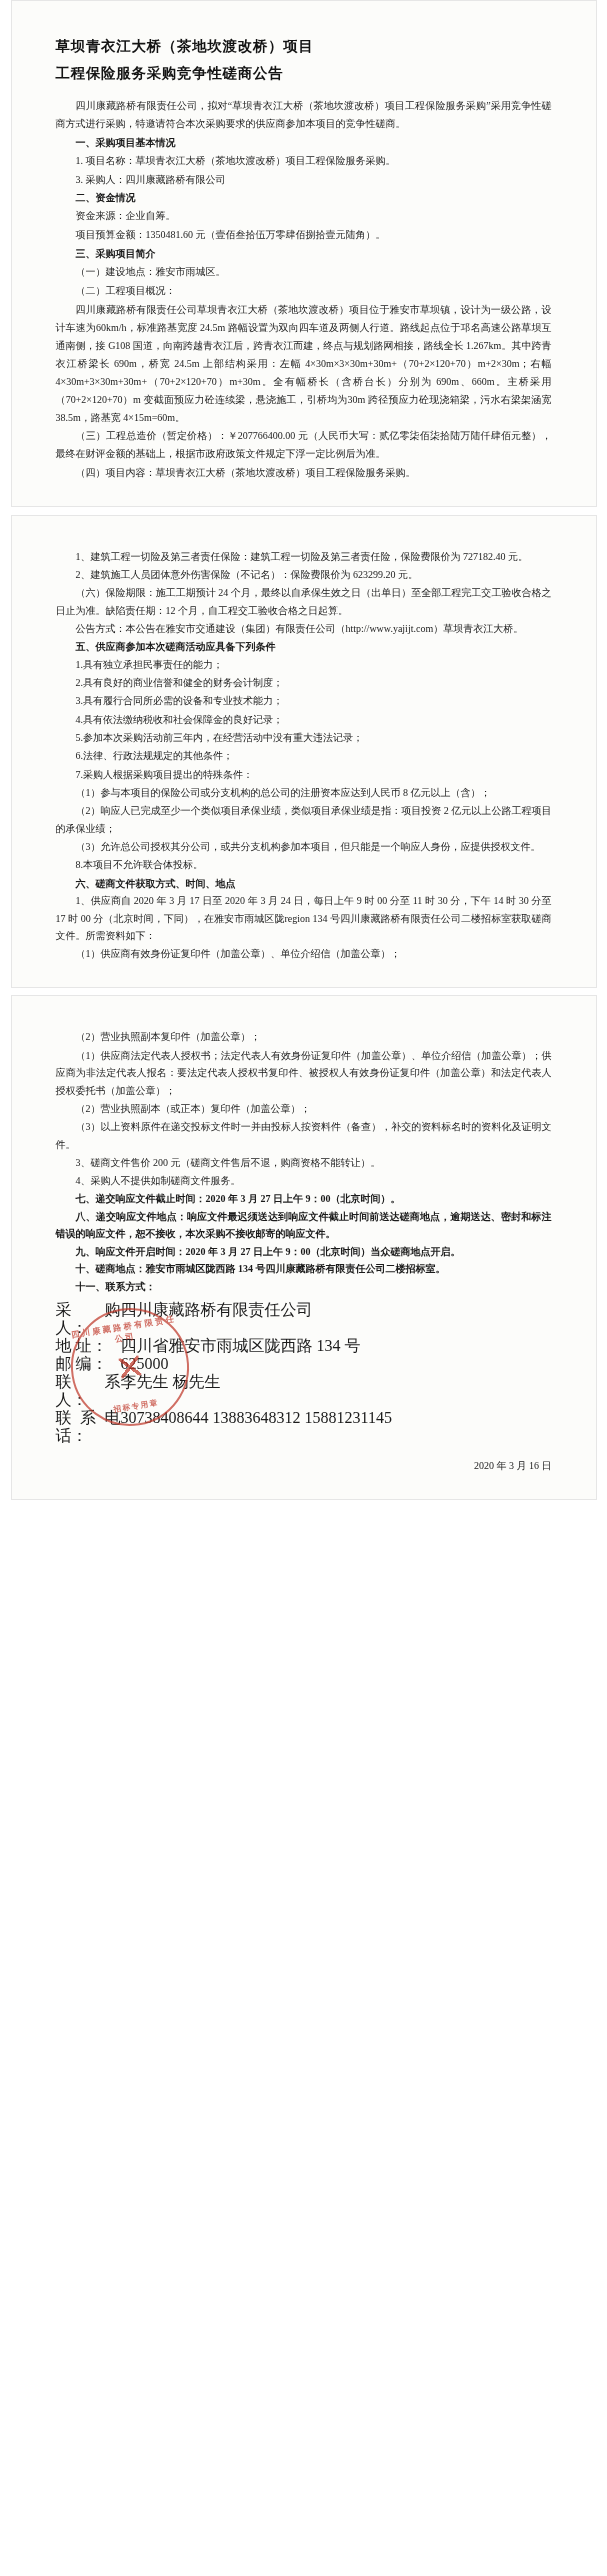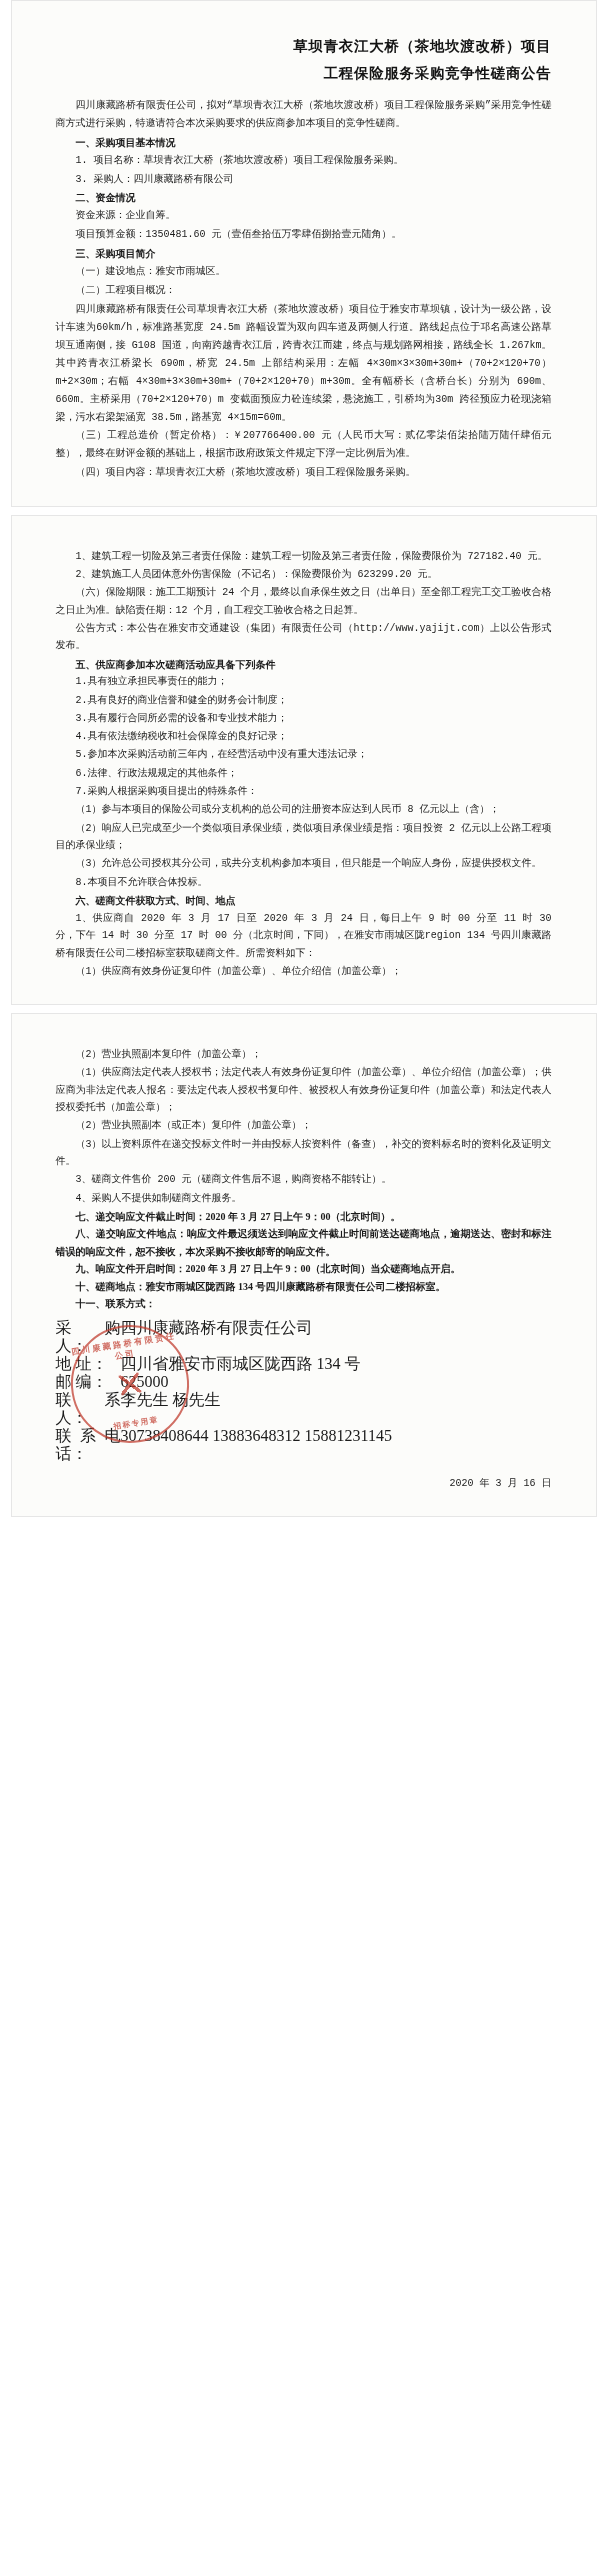--- a/index.html
+++ b/index.html
@@ -16,36 +16,36 @@
     position:relative;
     background:#fcfcfa;
     border:0.8px solid #e6e6e6;
     margin:0 auto 7.6px auto;
     width:586px;
     box-sizing:border-box;
     padding:20px 44px 23px 44px;
   }
   .sheet.first{padding-top:33px;}
   .title{
-    text-align:right;
+    text-align:left;
     font-weight:bold;
     font-size:14.4px;
     letter-spacing:0.8px;
     line-height:24px;
     color:#141414;
   }
   .title .l2{display:block;margin-top:3px;}
   .body{
     margin-top:12px;
     font-size:10px;
     line-height:18px;
     color:#1b1b1b;
     text-align:justify;
   }
-  .p{margin:0 0 0.8px 0;text-indent:2em;font-family:Liberation Mono, monospace;}
+  .p{margin:0 0 0.8px 0;text-indent:2em;}
   .h{margin:0;text-indent:2em;font-weight:bold;}
   .tight{line-height:17.5px;}
   .right{text-align:right;text-indent:0;margin-top:12px;}
   .contact-table{
     margin-top:6px;
     font-size:16px;
     line-height:18px;
     color:#1b1b1b;
   }
   .ct-row{display:flex;}
@@ -122,21 +122,21 @@
       <p class="p">（四）项目内容：草坝青衣江大桥（茶地坎渡改桥）项目工程保险服务采购。</p>
     </div>
   </div>
 
   <div class="sheet">
     <div class="body tight">
       <p class="p">1、建筑工程一切险及第三者责任保险：建筑工程一切险及第三者责任险，保险费限价为 727182.40 元。</p>
       <p class="p">2、建筑施工人员团体意外伤害保险（不记名）：保险费限价为 623299.20 元。</p>
       <p class="p">（六）保险期限：施工工期预计 24 个月，最终以自承保生效之日（出单日）至全部工程完工交工验收合格之日止为准。缺陷责任期：12 个月，自工程交工验收合格之日起算。</p>
       <p class="p">
-        <span>公告方式：本公告在雅安市交通建设（集团）有限责任公司（http://www.yajijt.com）上以公告形式发布。</span>
+        <span>公告方式：本公告在雅安市交通建设（集团）有限责任公司（http://www.yajijt.com）草坝青衣江大桥。</span>
       </p>
       <p class="h">五、供应商参加本次磋商活动应具备下列条件</p>
       <p class="p">1.具有独立承担民事责任的能力；</p>
       <p class="p">2.具有良好的商业信誉和健全的财务会计制度；</p>
       <p class="p">3.具有履行合同所必需的设备和专业技术能力；</p>
       <p class="p">4.具有依法缴纳税收和社会保障金的良好记录；</p>
       <p class="p">5.参加本次采购活动前三年内，在经营活动中没有重大违法记录；</p>
       <p class="p">6.法律、行政法规规定的其他条件；</p>
       <p class="p">7.采购人根据采购项目提出的特殊条件：</p>
       <p class="p">（1）参与本项目的保险公司或分支机构的总公司的注册资本应达到人民币 8 亿元以上（含）；</p>

